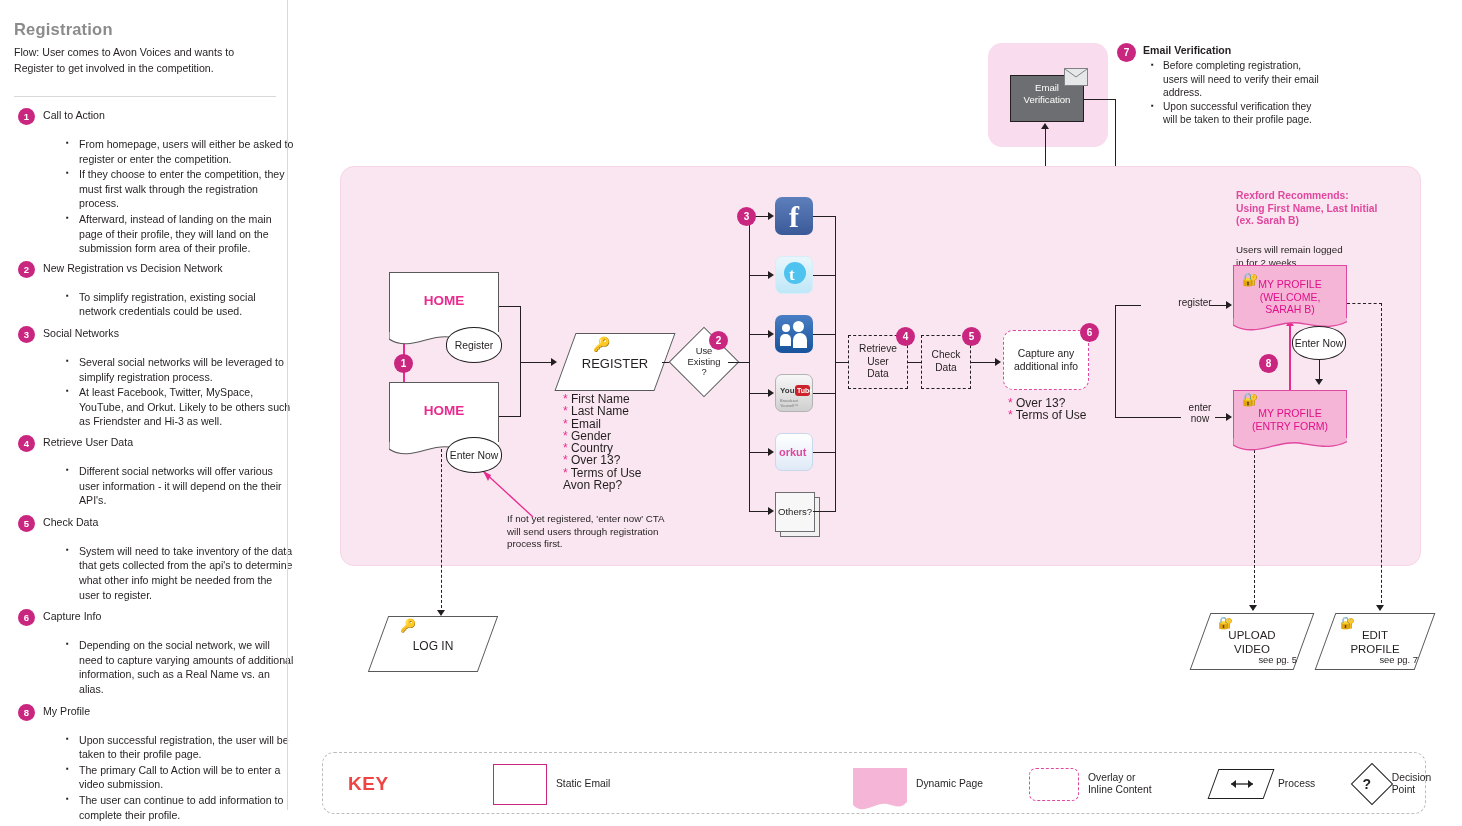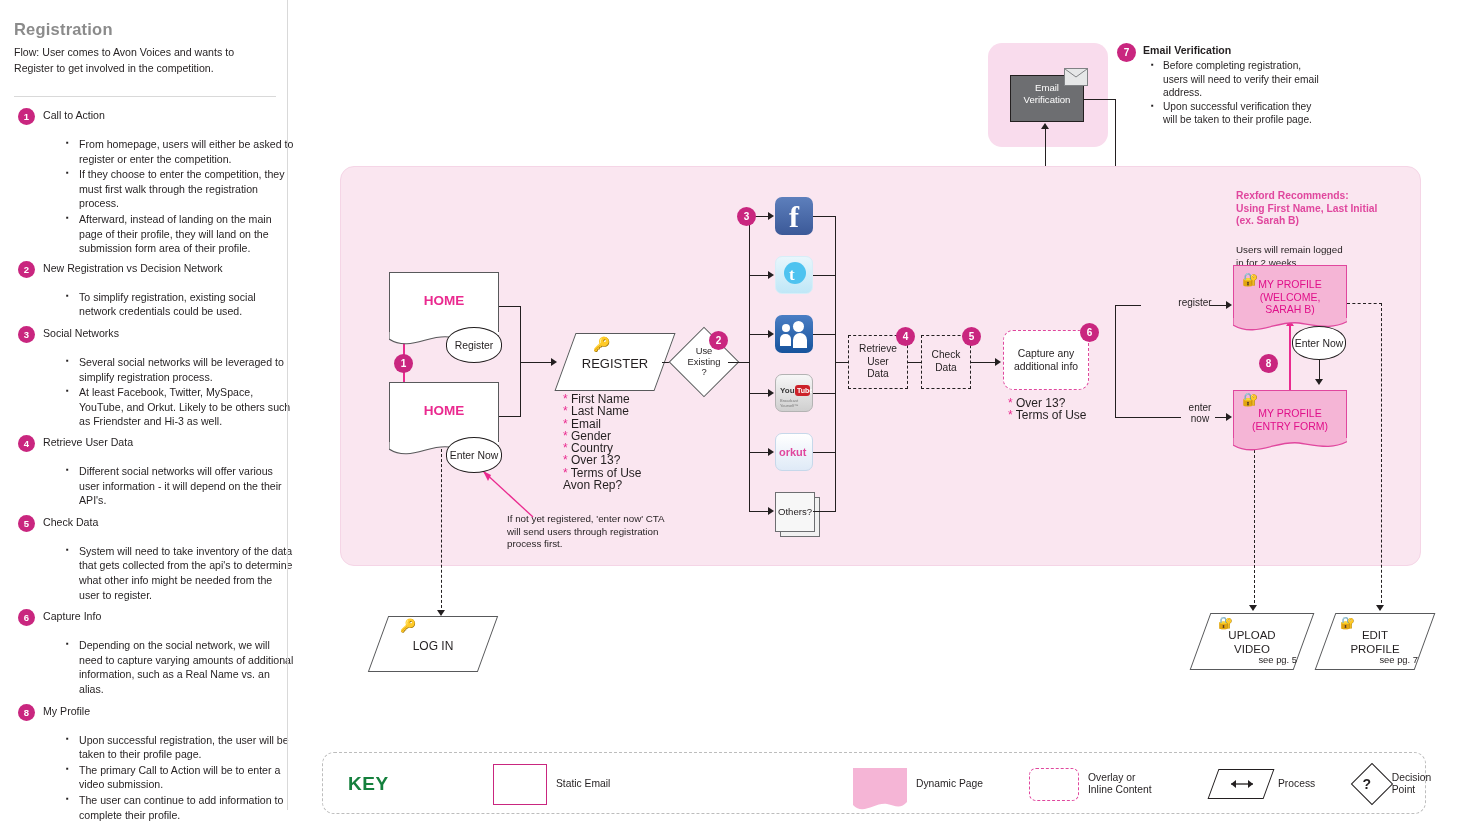--- a/index.html
+++ b/index.html
@@ -136,21 +136,21 @@
   .anno-pink { position:absolute; font-size:10.3px; line-height:12.6px; color:#e0479e; font-weight:bold; }
 
   
   .soc { position:absolute; width:38px; height:38px; border-radius:7px; overflow:hidden; }
 
   
   #legend {
     position:absolute; left:322px; top:752px; width:1104px; height:62px;
     border:1.6px dashed #bdbdbd; border-radius:12px;
   }
-  #legend-title { position:absolute; left:25px; top:20px; font-size:19px; font-weight:bold; color:#15803d; letter-spacing:.5px; }
+  #legend-title { position:absolute; left:25px; top:20px; font-size:19px; font-weight:bold; color:#ef4444; letter-spacing:.5px; }
   .leg-item { position:absolute; top:0; height:62px; display:flex; align-items:center; }
   .leg-label { font-size:10.3px; line-height:12.4px; color:#231f20; margin-left:9px; }
 
   .key-static { width:54px; height:41px; background:#fff; border:1.4px solid #c9267f; }
   .key-dynamic { width:54px; height:33px; background:#f5b5d6; position:relative; }
   .key-overlay { width:50px; height:33px; border:1.8px dashed #e0479e; border-radius:7px; }
 </style>
 </head>
 <body>
 

